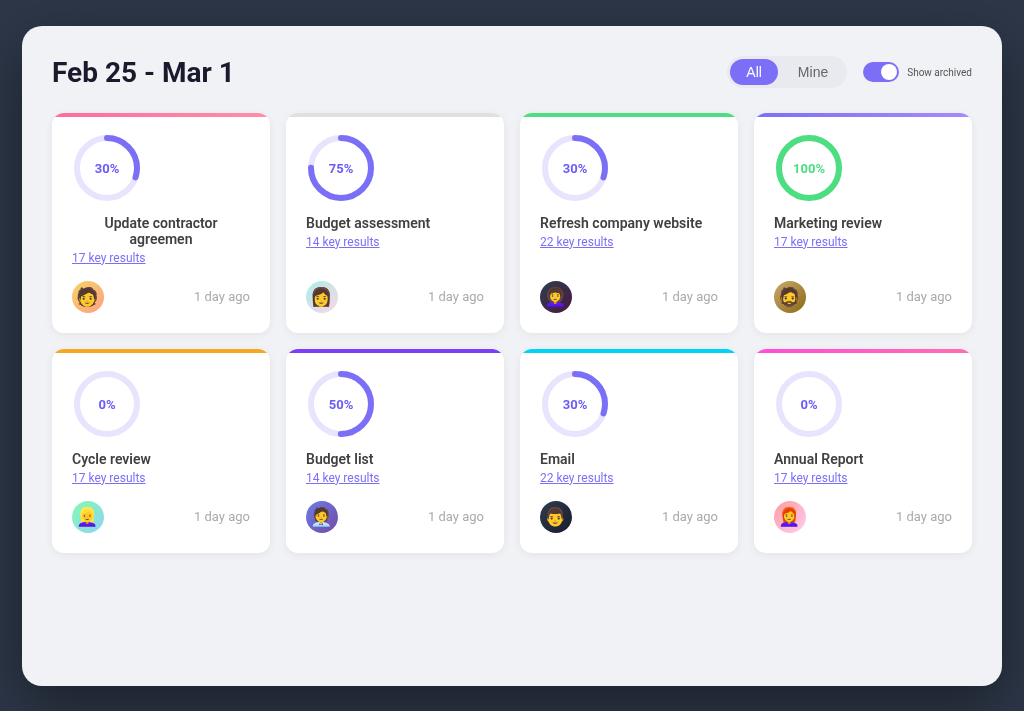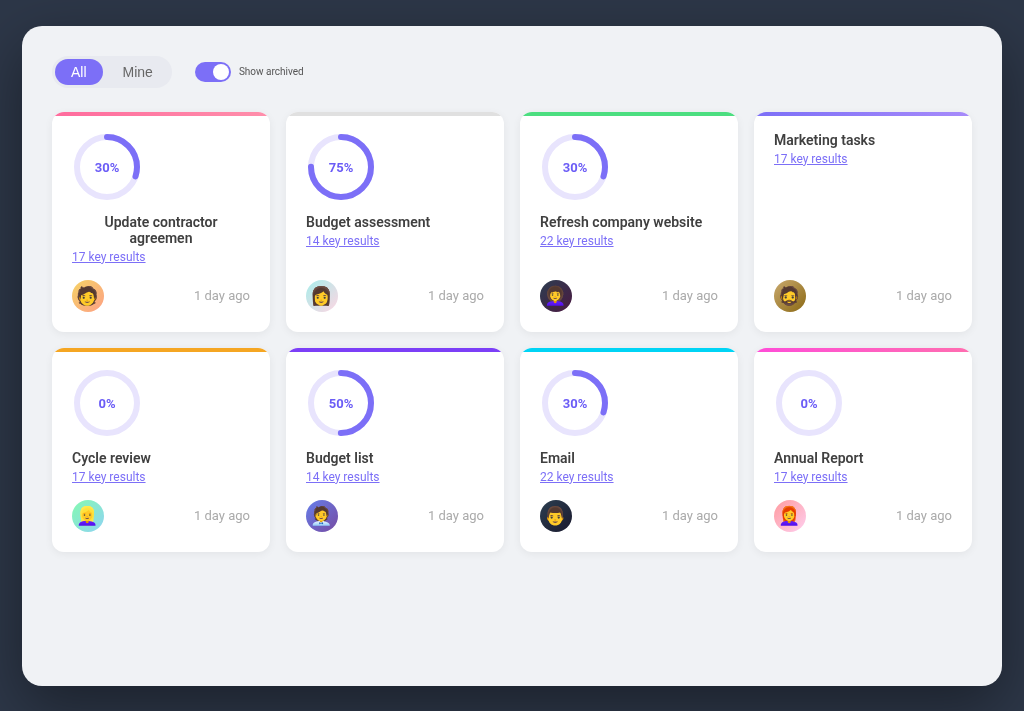--- a/index.html
+++ b/index.html
@@ -26,21 +26,21 @@
       margin-bottom: 24px;
     }
     .date-range {
       font-size: 28px;
       font-weight: 700;
       color: #1a1a2e;
     }
     .header-controls {
       display: flex;
       align-items: center;
-      gap: 23px;
+      gap: 16px;
     }
     .filter-group {
       display: flex;
       align-items: center;
       gap: 4px;
       background: #e8eaf0;
       border-radius: 20px;
       padding: 3px;
     }
     .filter-btn {
@@ -183,20 +183,21 @@
     .avatar-face {
       font-size: 18px;
       line-height: 1;
     }
   </style>
 </head>
 <body>
 
 <div class="app-container">
   <div class="header">
+    <h1 class="date-range">Feb 25 - Mar 1</h1>
     <div class="header-controls">
       <div class="filter-group">
         <button class="filter-btn active">All</button>
         <button class="filter-btn">Mine</button>
       </div>
       <div class="show-archived">
         <div class="toggle"></div>
         <span>Show archived</span>
       </div>
     </div>
@@ -248,21 +249,28 @@
     <div class="card-title">Refresh company website</div>
     <div class="key-results">22 key results</div>
     <div class="card-footer">
       <div class="avatar av3">
         <span class="avatar-face">👩‍🦱</span>
       </div>
       <span class="timestamp">1 day ago</span>
     </div>
   </div>
       <div class="card purple-dark">
-    <div class="card-title">Marketing tasks</div>
+    <div class="progress-circle">
+      <svg width="70" height="70" viewBox="0 0 70 70">
+        <circle cx="35" cy="35" r="30" fill="none" stroke="#e0faec" stroke-width="6"></circle>
+        <circle cx="35" cy="35" r="30" fill="none" stroke="#4cde80" stroke-width="6" stroke-dasharray="188.49555921538757" stroke-dashoffset="0" stroke-linecap="round"></circle>
+      </svg>
+      <span class="progress-label" style="color:#4cde80">100%</span>
+    </div>
+    <div class="card-title">Marketing review</div>
     <div class="key-results">17 key results</div>
     <div class="card-footer">
       <div class="avatar av4">
         <span class="avatar-face">🧔</span>
       </div>
       <span class="timestamp">1 day ago</span>
     </div>
   </div>
       <div class="card orange">
     <div class="progress-circle">

